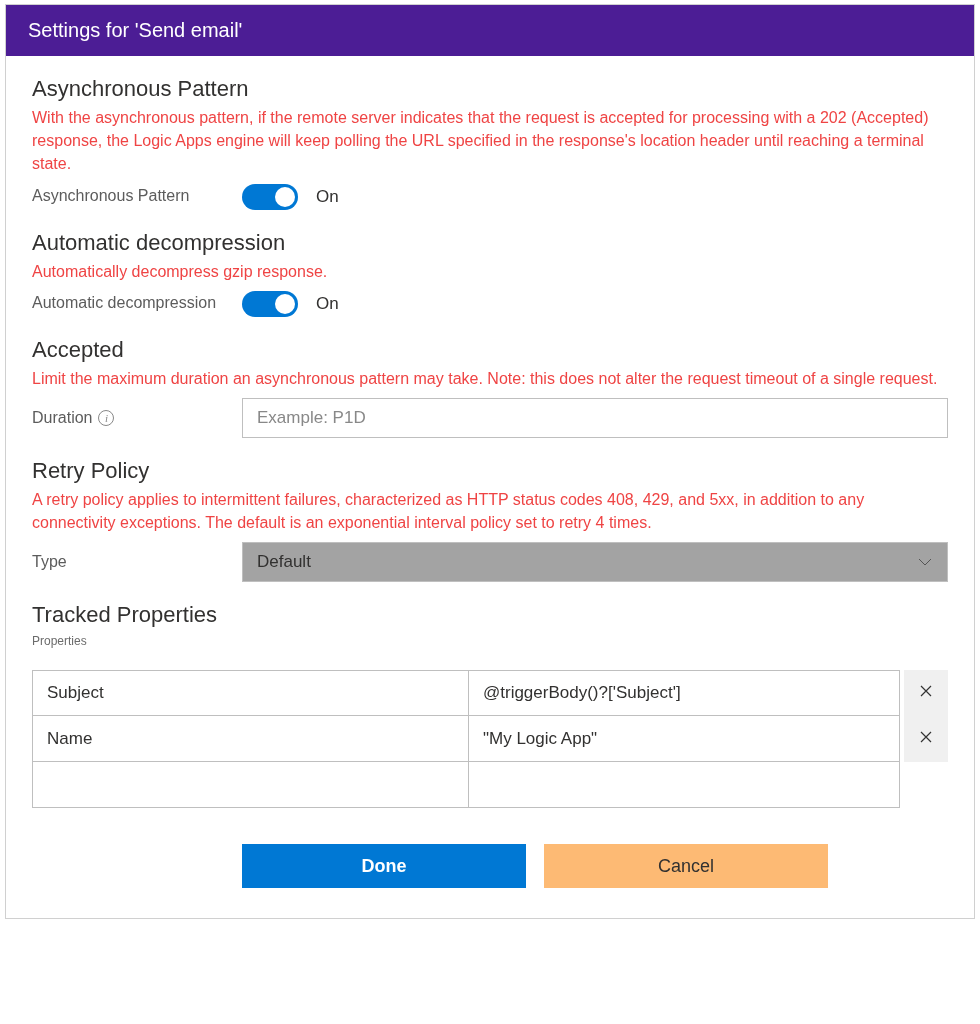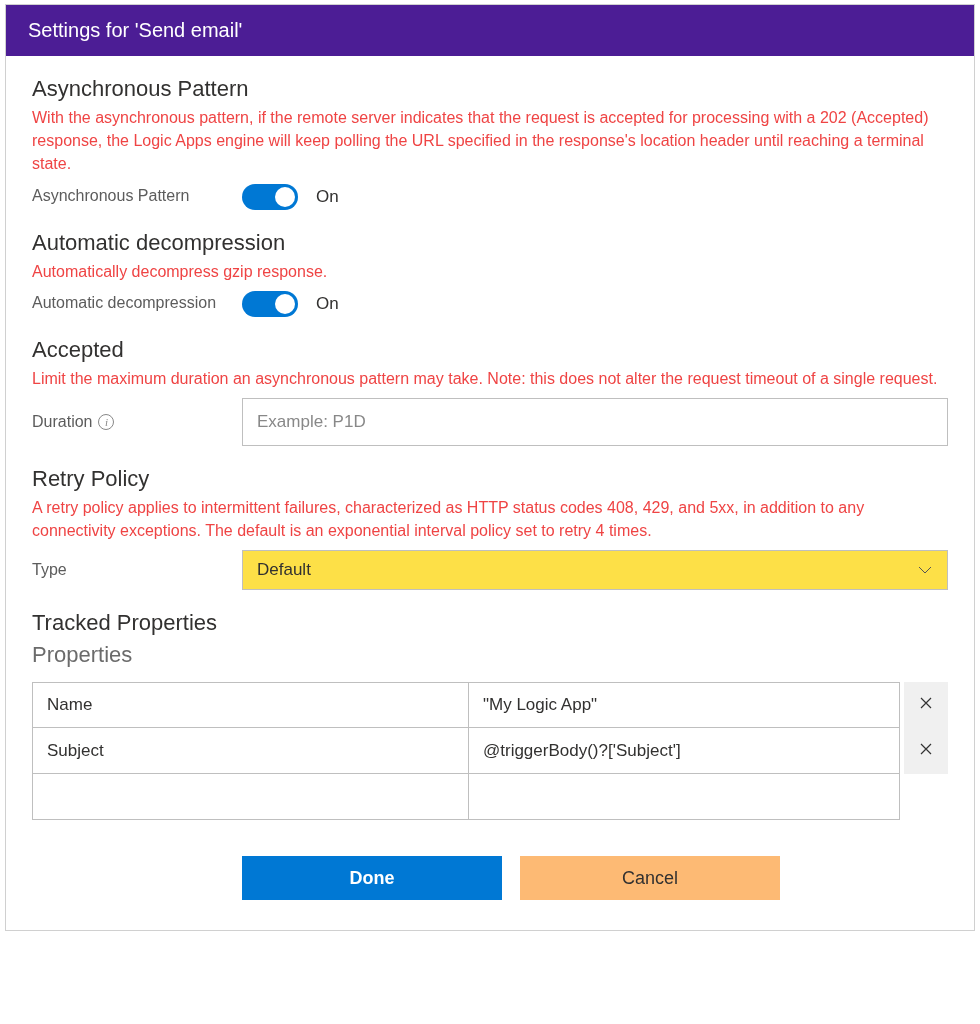--- a/index.html
+++ b/index.html
@@ -84,52 +84,52 @@
     border-radius: 50%;
   }
   .toggle-text {
     margin-left: 18px;
     font-size: 17px;
     color: #323130;
   }
   
   .text-input {
     flex: 1;
-    height: 48px;
+    height: 40px;
     border: 1px solid #bfbfbf;
     padding: 0 14px;
     font-size: 17px;
     color: #323130;
     font-family: inherit;
   }
   .text-input::placeholder { color: #888; }
   
   .select {
     flex: 1;
     height: 40px;
     border: 1px solid #bfbfbf;
     padding: 0 14px;
     display: flex;
     align-items: center;
     justify-content: space-between;
     font-size: 17px;
     cursor: pointer;
-    background: #fde047;
+    background: #a3a3a3;
   }
   .chevron {
     width: 16px; height: 16px;
     display: inline-block;
   }
   .chevron svg { width: 100%; height: 100%; }
   
   .props-sublabel {
-    font-size: 22px;
+    font-size: 12px;
     color: #6b6b6b;
     margin-top: 6px;
-    margin-bottom: 14px;
+    margin-bottom: 22px;
   }
   .props-grid {
     display: flex;
     flex-direction: column;
   }
   .props-row {
     display: flex;
     align-items: stretch;
   }
   .props-cell {
@@ -161,21 +161,21 @@
   }
   .x-icon svg { width: 16px; height: 16px; }
   
   .buttons {
     display: flex;
     gap: 18px;
     margin-top: 36px;
     margin-left: 210px;
   }
   .btn {
-    width: 260px;
+    width: 284px;
     height: 44px;
     display: flex;
     align-items: center;
     justify-content: center;
     font-size: 18px;
     cursor: pointer;
     border: none;
     font-family: inherit;
   }
   .btn-primary {
@@ -244,43 +244,43 @@
               </svg>
           </span>
         </div>
       </div>
     </div>
 
     <div class="section">
       <div class="section-title">Tracked Properties</div>
       <div class="props-sublabel">Properties</div>
       <div class="props-grid">
+        <div class="props-row">
+          <div class="props-cell cell-name">Subject</div>
+          <div class="props-cell cell-value">@triggerBody()?['Subject']</div>
+          <div class="cell-del">
+            <span class="x-icon">
+              <svg viewBox="0 0 16 16">
+                  <path d="M3 3 L13 13 M13 3 L3 13" stroke="#333" stroke-width="1.2"></path>
+                </svg>
+            </span>
+          </div>
+        </div>
         <div class="props-row">
           <div class="props-cell cell-name">Name</div>
           <div class="props-cell cell-value">"My Logic App"</div>
           <div class="cell-del">
             <span class="x-icon">
               <svg viewBox="0 0 16 16">
                   <path d="M3 3 L13 13 M13 3 L3 13" stroke="#333" stroke-width="1.2"></path>
                 </svg>
             </span>
           </div>
         </div>
         <div class="props-row">
-          <div class="props-cell cell-name">Subject</div>
-          <div class="props-cell cell-value">@triggerBody()?['Subject']</div>
-          <div class="cell-del">
-            <span class="x-icon">
-              <svg viewBox="0 0 16 16">
-                  <path d="M3 3 L13 13 M13 3 L3 13" stroke="#333" stroke-width="1.2"></path>
-                </svg>
-            </span>
-          </div>
-        </div>
-        <div class="props-row">
           <div class="props-cell cell-name"></div>
           <div class="props-cell cell-value"></div>
           <div class="cell-del-empty"></div>
         </div>
       </div>
     </div>
 
     <div class="buttons">
       <button class="btn btn-primary">Done</button>
       <button class="btn btn-secondary">Cancel</button>

